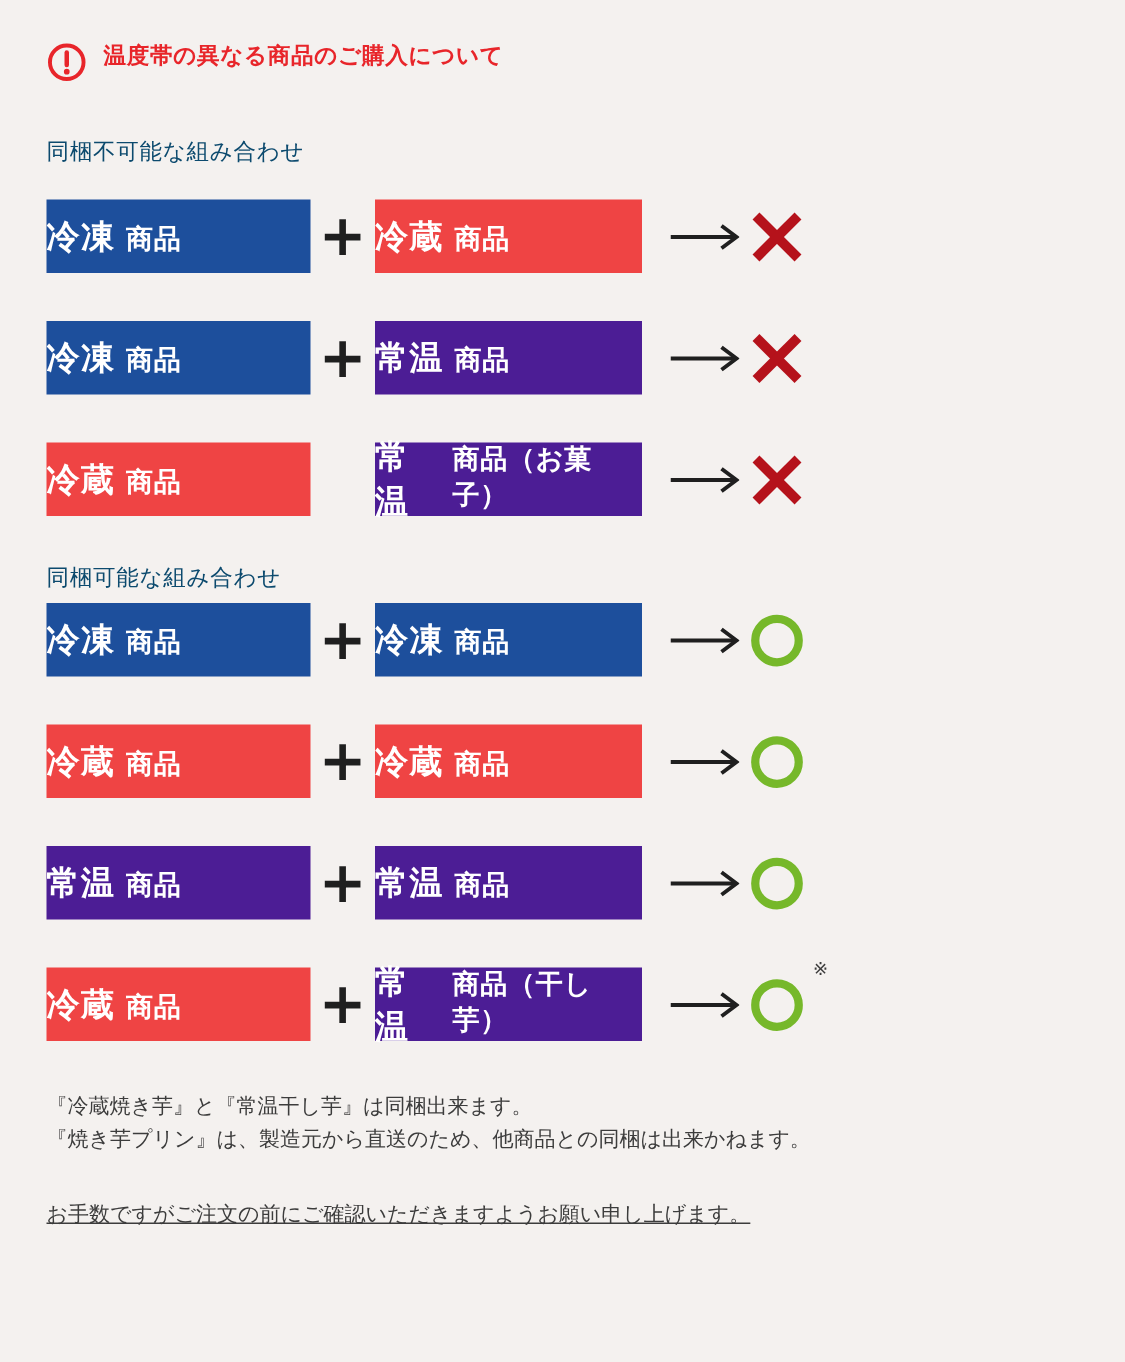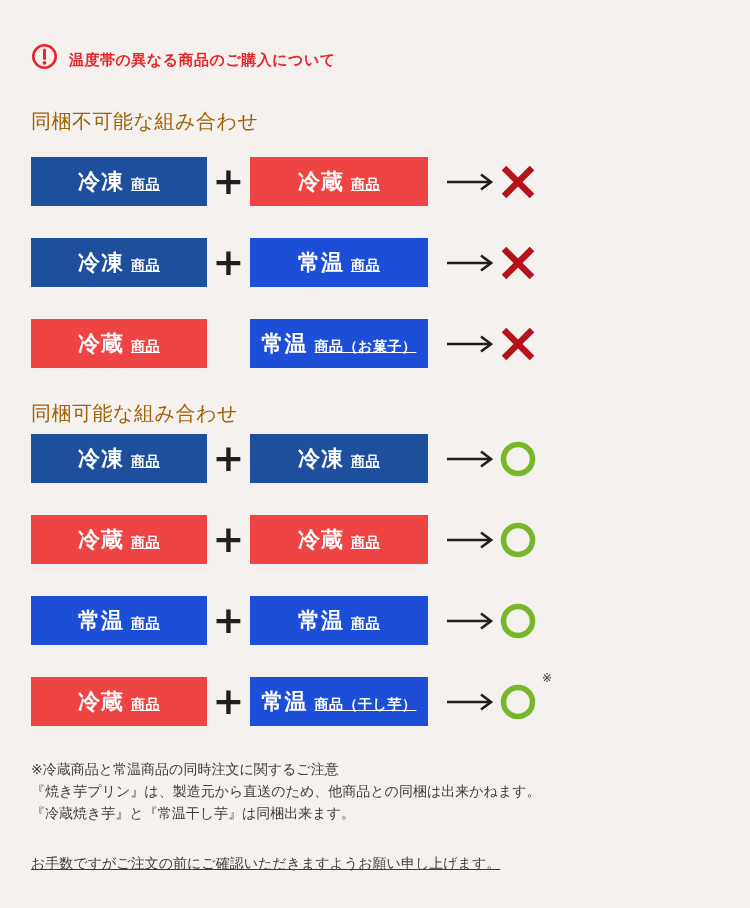--- a/index.html
+++ b/index.html
@@ -6,43 +6,43 @@
   body{
     width:750px;height:908px;
     background:#f4f1ef;
     font-family:"Liberation Sans","DejaVu Sans",sans-serif;
     color:#3c3c3c;
     overflow:hidden;
   }
   .wrap{box-sizing:border-box;width:750px;height:908px;padding:28px 20px 0 31px;}
 
   
-  .hdr{display:flex;align-items:flex-end;gap:11px;height:26px;margin-top:16px;}
+  .hdr{display:flex;align-items:flex-start;gap:11px;height:26px;}
   .hdr .alert-svg{flex:0 0 auto;display:block;}
   .hdr-title{font-size:15px;font-weight:bold;color:#e8252a;letter-spacing:.5px;}
 
   
-  .sec-head{font-size:20px;color:#a16207;letter-spacing:.5px;}
+  .sec-head{font-size:15px;color:#0c4a6e;letter-spacing:.5px;}
   .sec-head.first{margin-top:38px;margin-bottom:22px;}
   .sec-head.second{margin-top:13px;margin-bottom:7px;}
 
   
   .combo-row{display:flex;align-items:center;height:49px;margin-bottom:32px;position:relative;}
   .box{
-    height:49px;display:flex;align-items:center;justify-content:center;
+    height:49px;display:flex;align-items:center;justify-content:flex-start;
     color:#ffffff;
   }
   .box .inner{display:flex;align-items:baseline;gap:7px;font-family:"DejaVu Serif","Liberation Serif",serif;font-weight:600;}
   .box .main{font-size:22px;letter-spacing:1px;}
-  .box .sub{font-size:14px;letter-spacing:.5px;text-decoration:underline;}
+  .box .sub{font-size:18px;letter-spacing:.5px;}
   .box.left{width:176px;}
   .box.right{width:178px;}
   .frozen{background:#1d4f9c;}
   .chilled{background:#ef4444;}
-  .ambient{background:#1d4ed8;}
+  .ambient{background:#4c1d95;}
 
   .op{
     width:43px;flex:0 0 43px;text-align:center;
     font-size:38px;font-weight:700;color:#1f1f1f;line-height:49px;
     font-family:"DejaVu Sans",sans-serif;
   }
   .arrow-wrap{margin-left:19px;flex:0 0 auto;display:flex;align-items:center;}
   .result{margin-left:6px;flex:0 0 auto;position:relative;display:flex;align-items:center;}
   .annot{
     position:absolute;top:-12px;right:-15px;
@@ -258,19 +258,18 @@
     </div>
     <div class="result">
       <svg width="38" height="38" viewBox="0 0 38 38">
           <circle cx="19" cy="19" r="14.5" fill="none" stroke="#76b82a" stroke-width="5.5"></circle>
         </svg>
       <span class="annot">※</span>
     </div>
   </div>
 
   <div class="notes">
-    <div>※冷蔵商品と常温商品の同時注文に関するご注意</div>
+    <div>『冷蔵焼き芋』と『常温干し芋』は同梱出来ます。</div>
     <div>『焼き芋プリン』は、製造元から直送のため、他商品との同梱は出来かねます。</div>
-    <div>『冷蔵焼き芋』と『常温干し芋』は同梱出来ます。</div>
   </div>
   <div class="closing">お手数ですがご注文の前にご確認いただきますようお願い申し上げます。</div>
 
 </div>
 
 </body></html>

